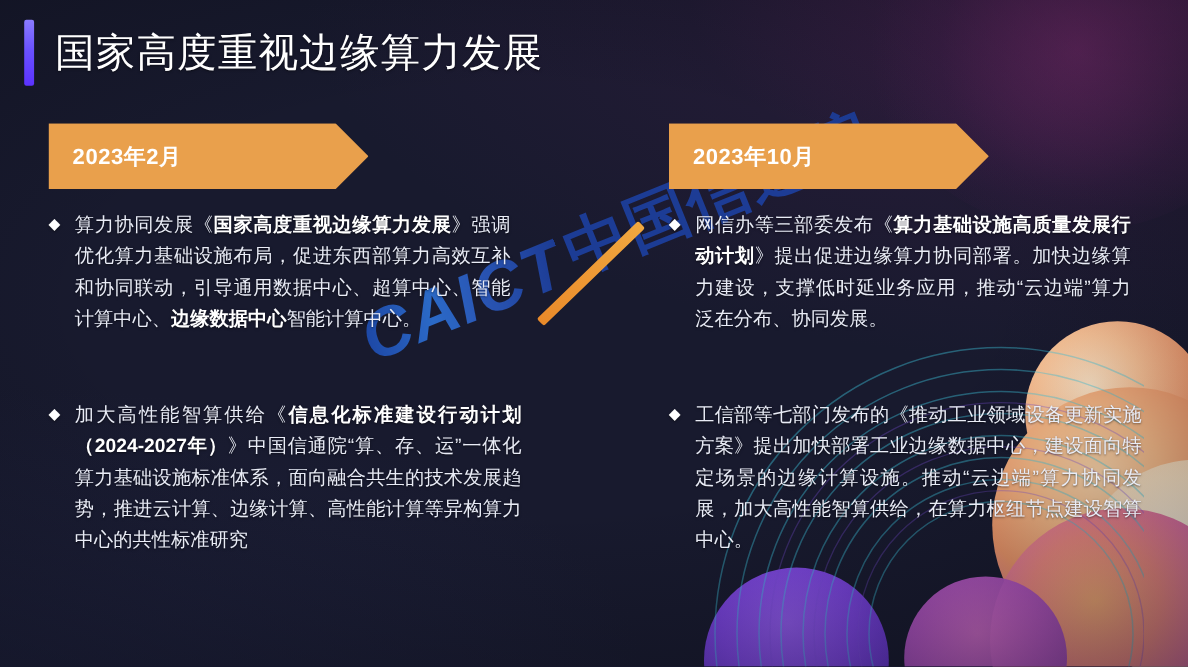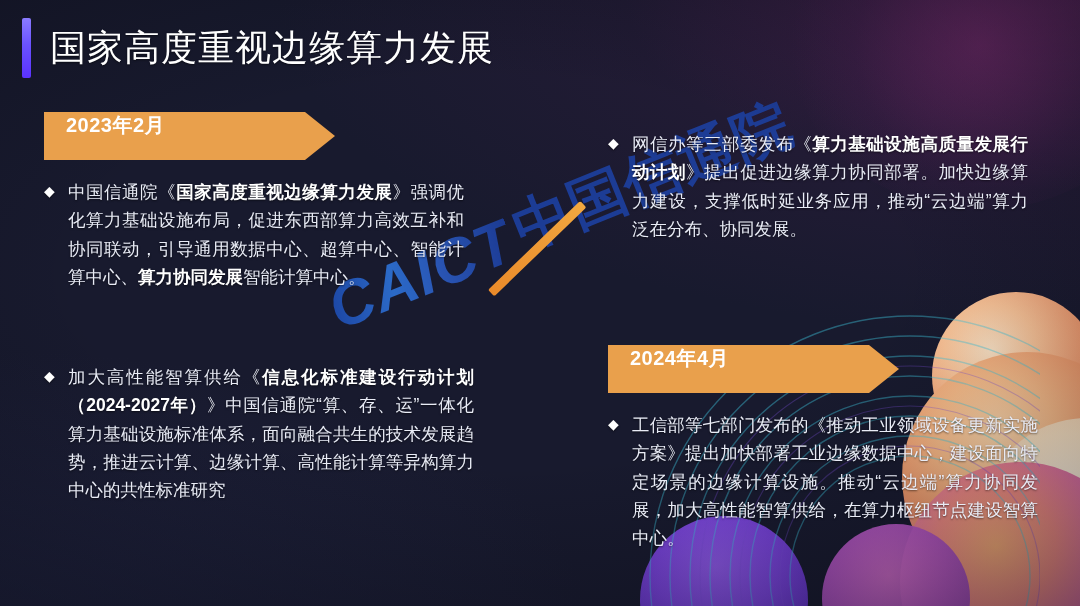--- a/index.html
+++ b/index.html
@@ -110,23 +110,23 @@
 
   
   .panel{position:absolute;}
   .panel.p1{left:44px;top:112px;width:420px;}
   .panel.p2{left:608px;top:112px;width:420px;}
   .panel.p3{left:44px;top:345px;width:430px;}
   .panel.p4{left:608px;top:345px;width:430px;}
 
   .banner{
     position:relative;
-    height:48px;width:291px;
+    height:60px;width:291px;
     background:#e9a04c;
-    display:flex;align-items:flex-start;
+    display:flex;align-items:center;
     padding-left:22px;
     clip-path:polygon(0 0, calc(100% - 30px) 0, 100% 50%, calc(100% - 30px) 100%, 0 100%);
   }
   .banner-label{
     color:#ffffff;font-size:20px;font-weight:700;letter-spacing:.5px;
     font-family:"Liberation Sans","DejaVu Sans",sans-serif;
   }
 
   .body{
     margin-top:18px;
@@ -191,41 +191,41 @@
     <div class="title-bar"></div>
     <div class="title-text">国家高度重视边缘算力发展</div>
   </div>
 
   <div class="panel p1">
     <div class="banner">
       <span class="banner-label">2023年2月</span>
     </div>
     <div class="body">
       <span class="bullet">◆</span>
-      <span class="body-text"><span>中国信通院《</span><b>国家高度重视边缘算力发展</b><span>》强调优化算力基础设施布局，促进东西部算力高效互补和协同联动，引导通用数据中心、超算中心、智能计算中心、</span><b>算力协同发展</b><span>智能计算中心。</span></span>
+      <span class="body-text"><span>算力协同发展《</span><b>国家高度重视边缘算力发展</b><span>》强调优化算力基础设施布局，促进东西部算力高效互补和协同联动，引导通用数据中心、超算中心、智能计算中心、</span><b>边缘数据中心</b><span>智能计算中心。</span></span>
     </div>
   </div>
 
   <div class="panel p2">
+    <div class="banner">
+      <span class="banner-label">2023年10月</span>
+    </div>
     <div class="body">
       <span class="bullet">◆</span>
       <span class="body-text"><span>网信办等三部委发布《</span><b>算力基础设施高质量发展行动计划</b><span>》提出促进边缘算力协同部署。加快边缘算力建设，支撑低时延业务应用，推动“云边端”算力泛在分布、协同发展。</span></span>
     </div>
   </div>
 
   <div class="panel p3">
     <div class="body">
       <span class="bullet">◆</span>
       <span class="body-text"><span>加大高性能智算供给《</span><b>信息化标准建设行动计划（2024-2027年）</b><span>》中国信通院“算、存、运”一体化算力基础设施标准体系，面向融合共生的技术发展趋势，推进云计算、边缘计算、高性能计算等异构算力中心的共性标准研究</span></span>
     </div>
   </div>
 
   <div class="panel p4">
-    <div class="banner">
-      <span class="banner-label">2024年4月</span>
-    </div>
     <div class="body">
       <span class="bullet">◆</span>
       <span class="body-text"><span>工信部等七部门发布的《推动工业领域设备更新实施方案》提出加快部署工业边缘数据中心，建设面向特定场景的边缘计算设施。推动“云边端”算力协同发展，加大高性能智算供给，在算力枢纽节点建设智算中心。</span></span>
     </div>
   </div>
 
 </div>
 
 </body></html>

